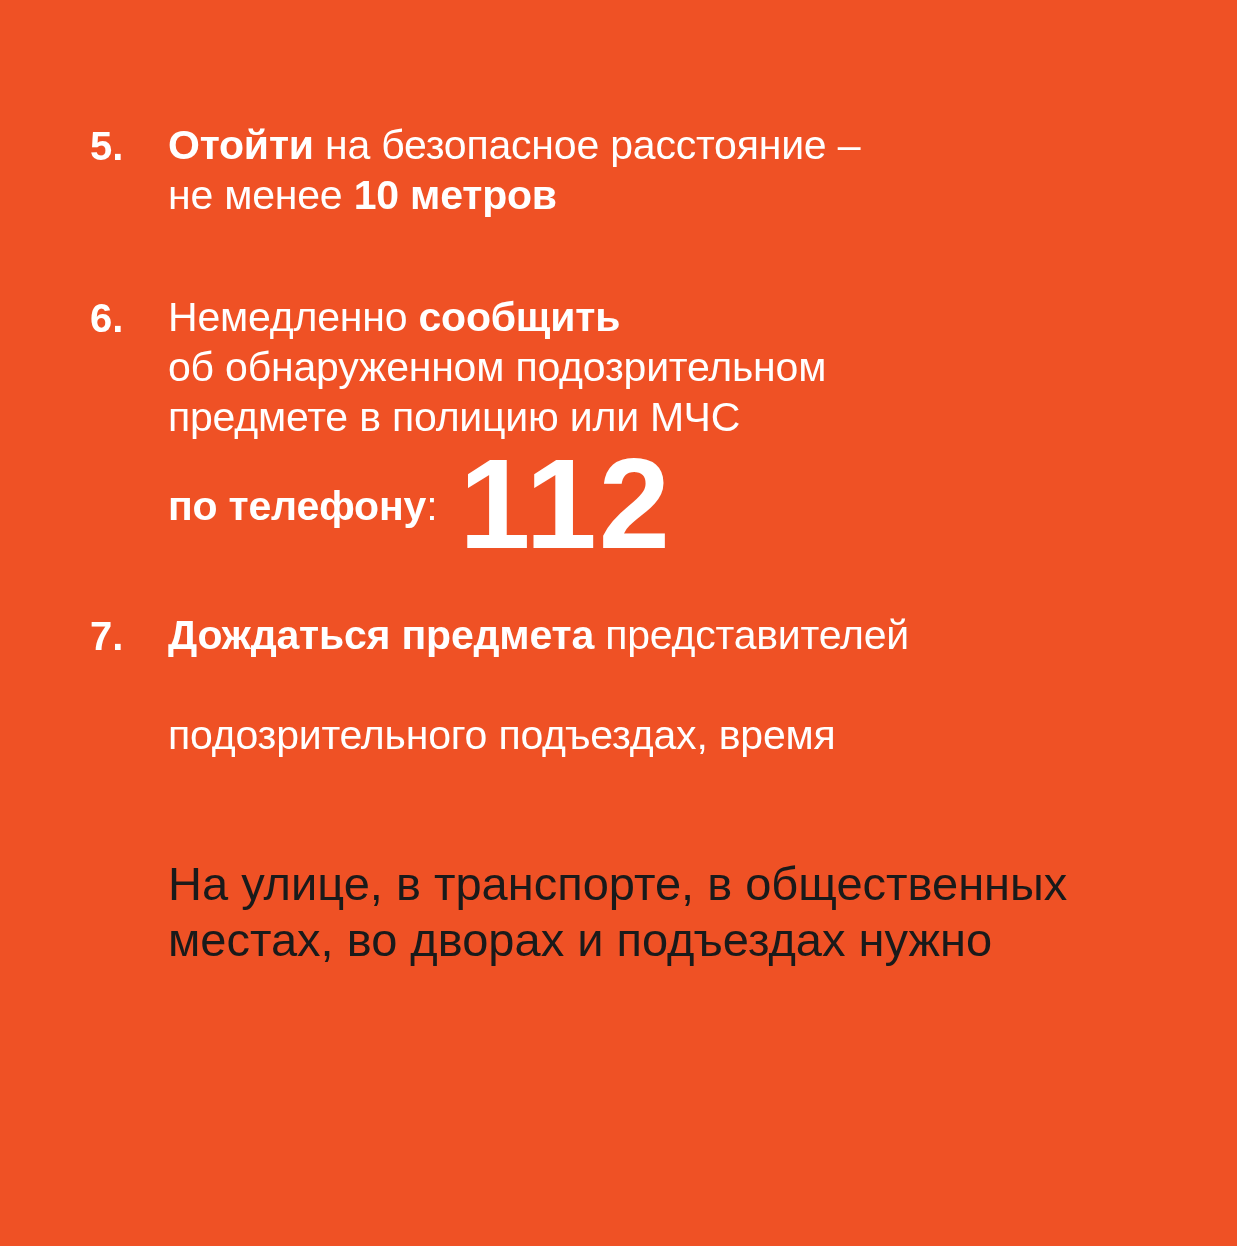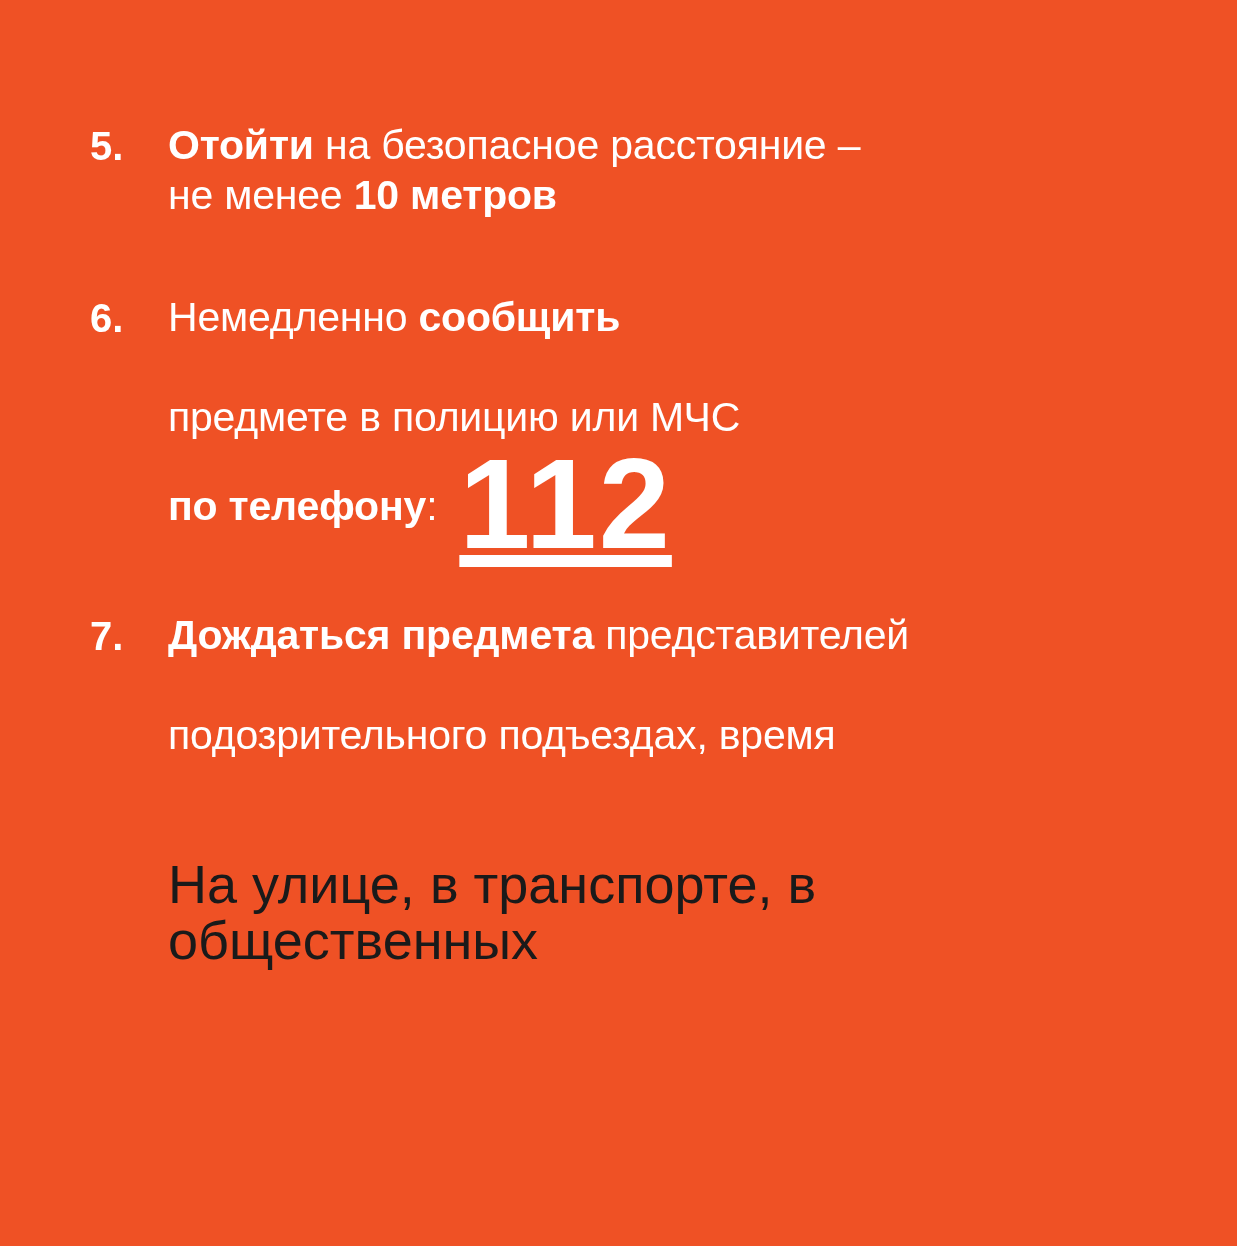--- a/index.html
+++ b/index.html
@@ -56,30 +56,29 @@
   }
   .phone-number {
     display: inline-block;
     font-size: 128px;
     line-height: 120px;
     font-weight: bold;
     color: #ffffff;
     vertical-align: -28px;
     margin-left: 22px;
     letter-spacing: 2px;
-    text-decoration: underline;
   }
   .item-7 {
     margin-top: 46px;
   }
   .footer {
     margin-top: 96px;
     margin-left: 78px;
     color: #1a1a1a;
-    font-size: 54px;
+    font-size: 47px;
     line-height: 56px;
     max-width: 960px;
   }
 </style>
 </head>
 <body>
 
 <div class="poster">
 
   <div class="item item-5">
@@ -87,35 +86,35 @@
     <div class="body-text">
       <b>Отойти</b><span> на безопасное расстояние –</span><br>
       <span>не менее </span><b>10 метров</b>
     </div>
   </div>
 
   <div class="item item-6">
     <div class="num">6.</div>
     <div class="body-text">
       <span>Немедленно </span><b>сообщить</b><br>
-      <br>
+      <span>об обнаруженном подозрительном</span><br>
       <span>предмете в полицию или МЧС</span><br>
       <span class="phone-row">
         <b class="phone-label">по телефону</b><span>:</span><span class="phone-number">112</span>
       </span>
     </div>
   </div>
 
   <div class="item item-7">
     <div class="num">7.</div>
     <div class="body-text">
       <b>Дождаться предмета</b><span> представителей</span><br>
       <br>
       <span>подозрительного подъездах, время</span><br>
     </div>
   </div>
 
   <div class="footer">
     <span>На улице, в транспорте, в общественных</span><br>
-    <br>
+    <span>местах, во дворах и подъездах нужно</span><br>
   </div>
 
 </div>
 
 </body></html>

